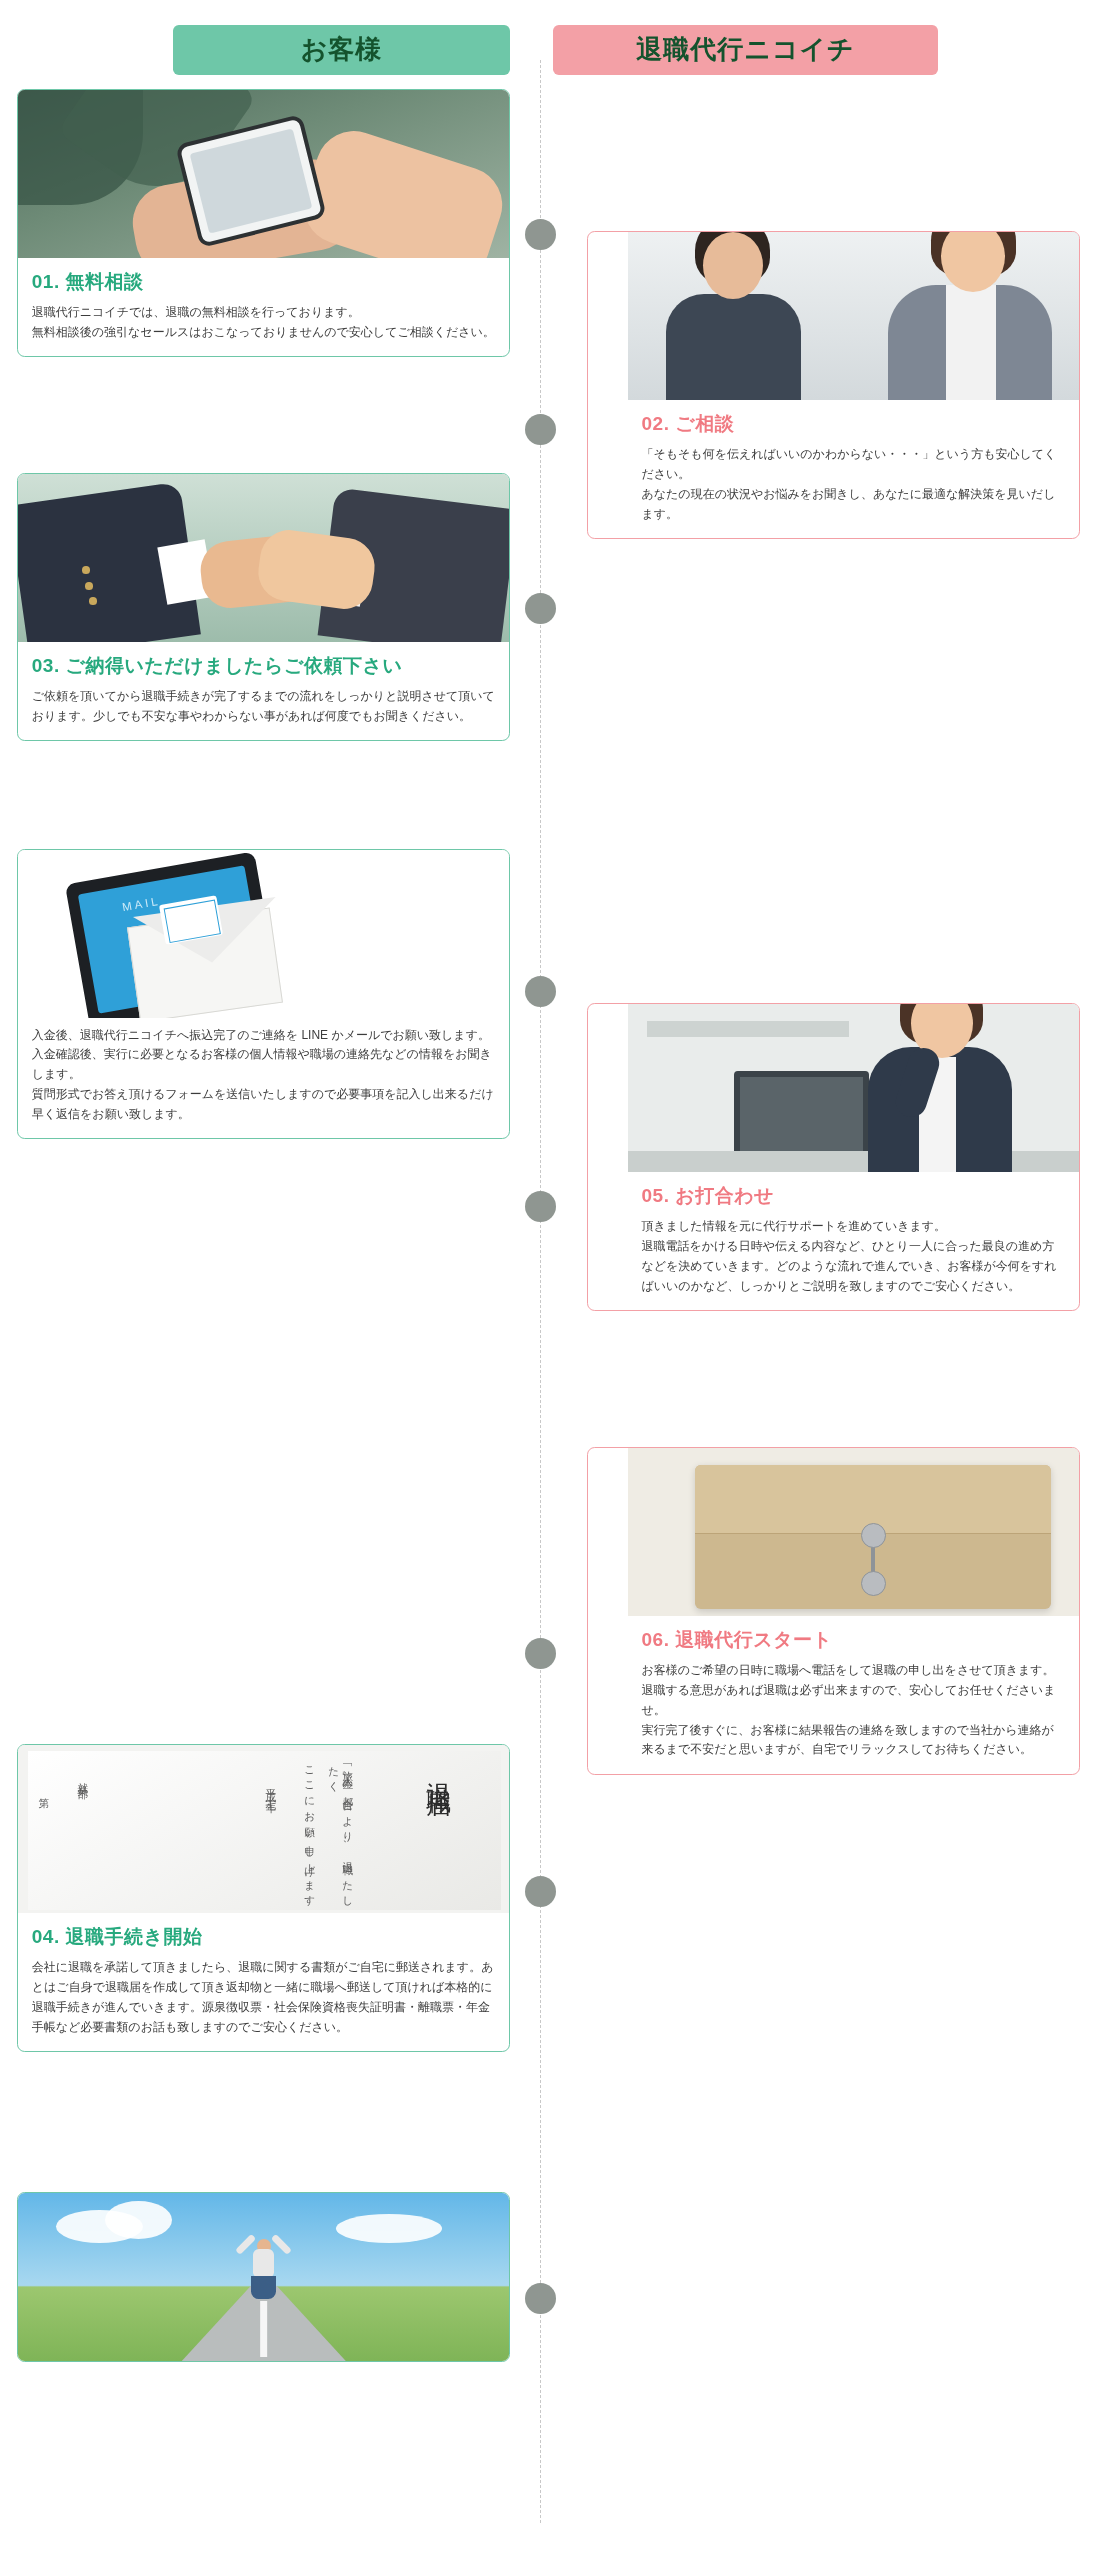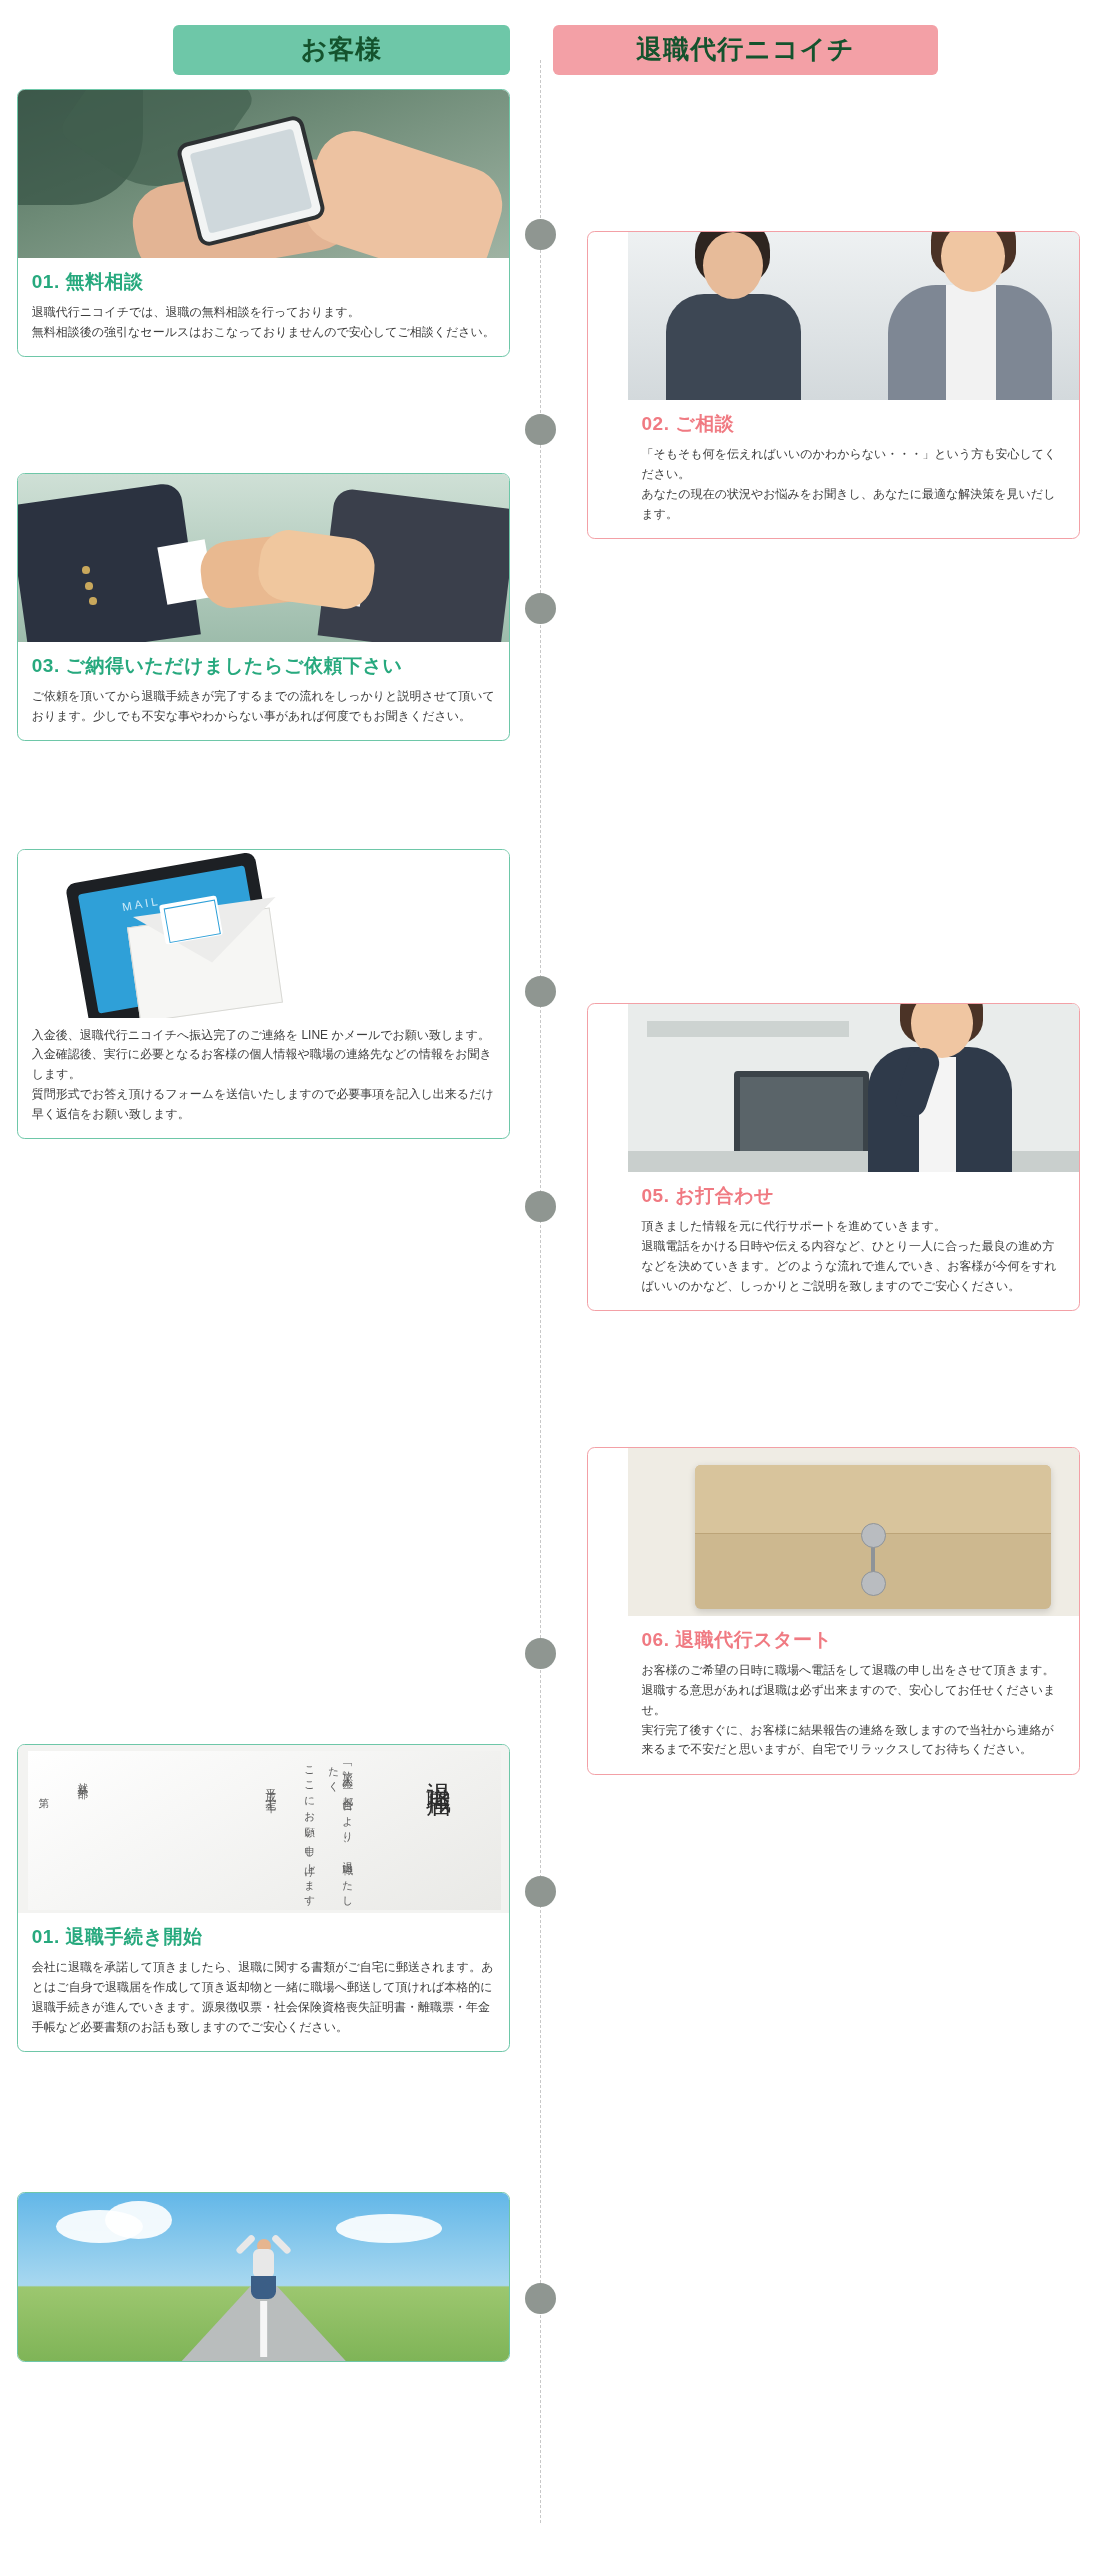--- a/index.html
+++ b/index.html
@@ -352,21 +352,21 @@
         <div class="paper"></div>
         <div class="big">退職届</div>
         <div class="small s1">「旅」人生の都合により、退職いたしたく</div>
         <div class="small s2">ここにお願い申し上げます</div>
         <div class="small s3">平成二十七年</div>
         <div class="small s4">就業部</div>
         <div class="small s5">第</div>
       </div>
     </div>
     <div class="card-body">
-      <div class="card-title">01. 退職手続き開始</div>
+      <div class="card-title">04. 退職手続き開始</div>
       <div class="card-text">会社に退職を承諾して頂きましたら、退職に関する書類がご自宅に郵送されます。あとはご自身で退職届を作成して頂き返却物と一緒に職場へ郵送して頂ければ本格的に退職手続きが進んでいきます。源泉徴収票・社会保険資格喪失証明書・離職票・年金手帳など必要書類のお話も致しますのでご安心ください。</div>
     </div>
   </div>
 
   <div class="card left" style="top:2192px;">
     <div class="card-img">
       <div class="ill i8">
         <div class="cloud c1"></div>
           <div class="cloud c2"></div>
           <div class="cloud c3"></div>

